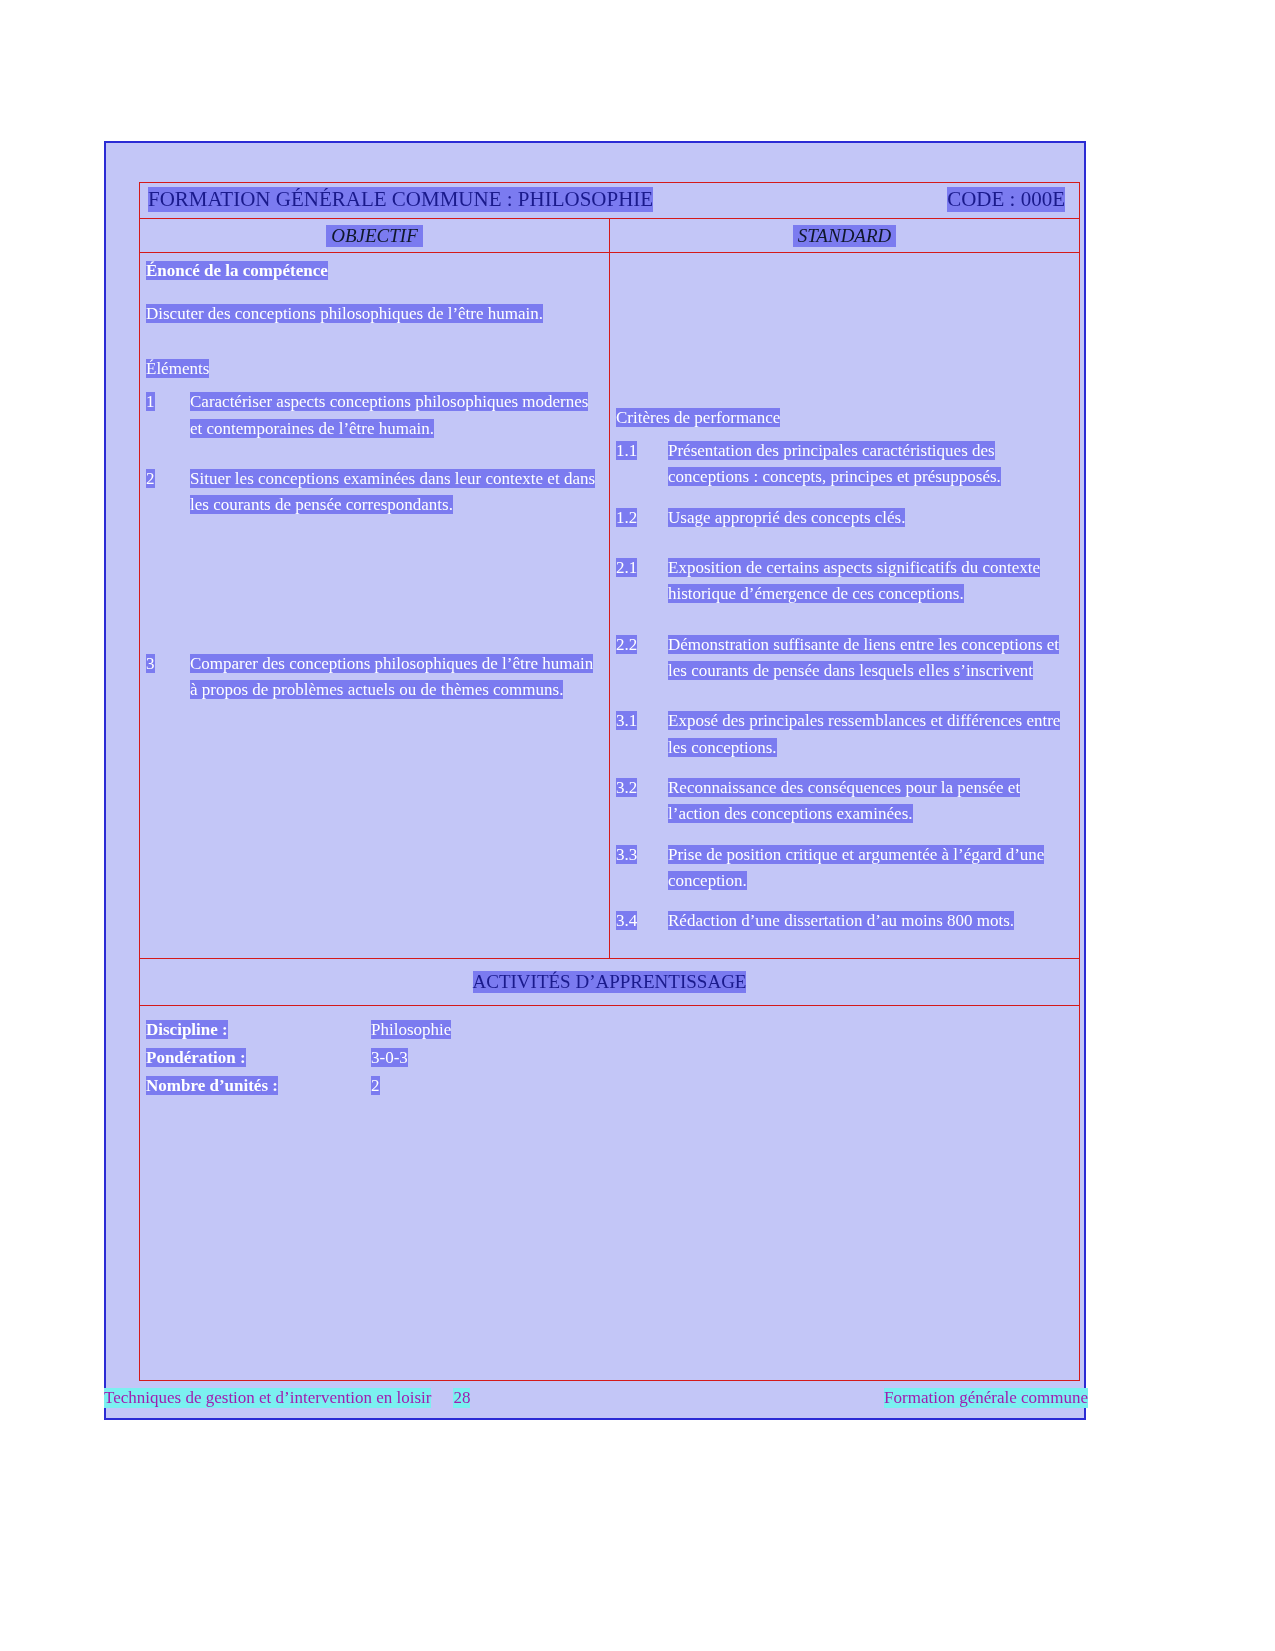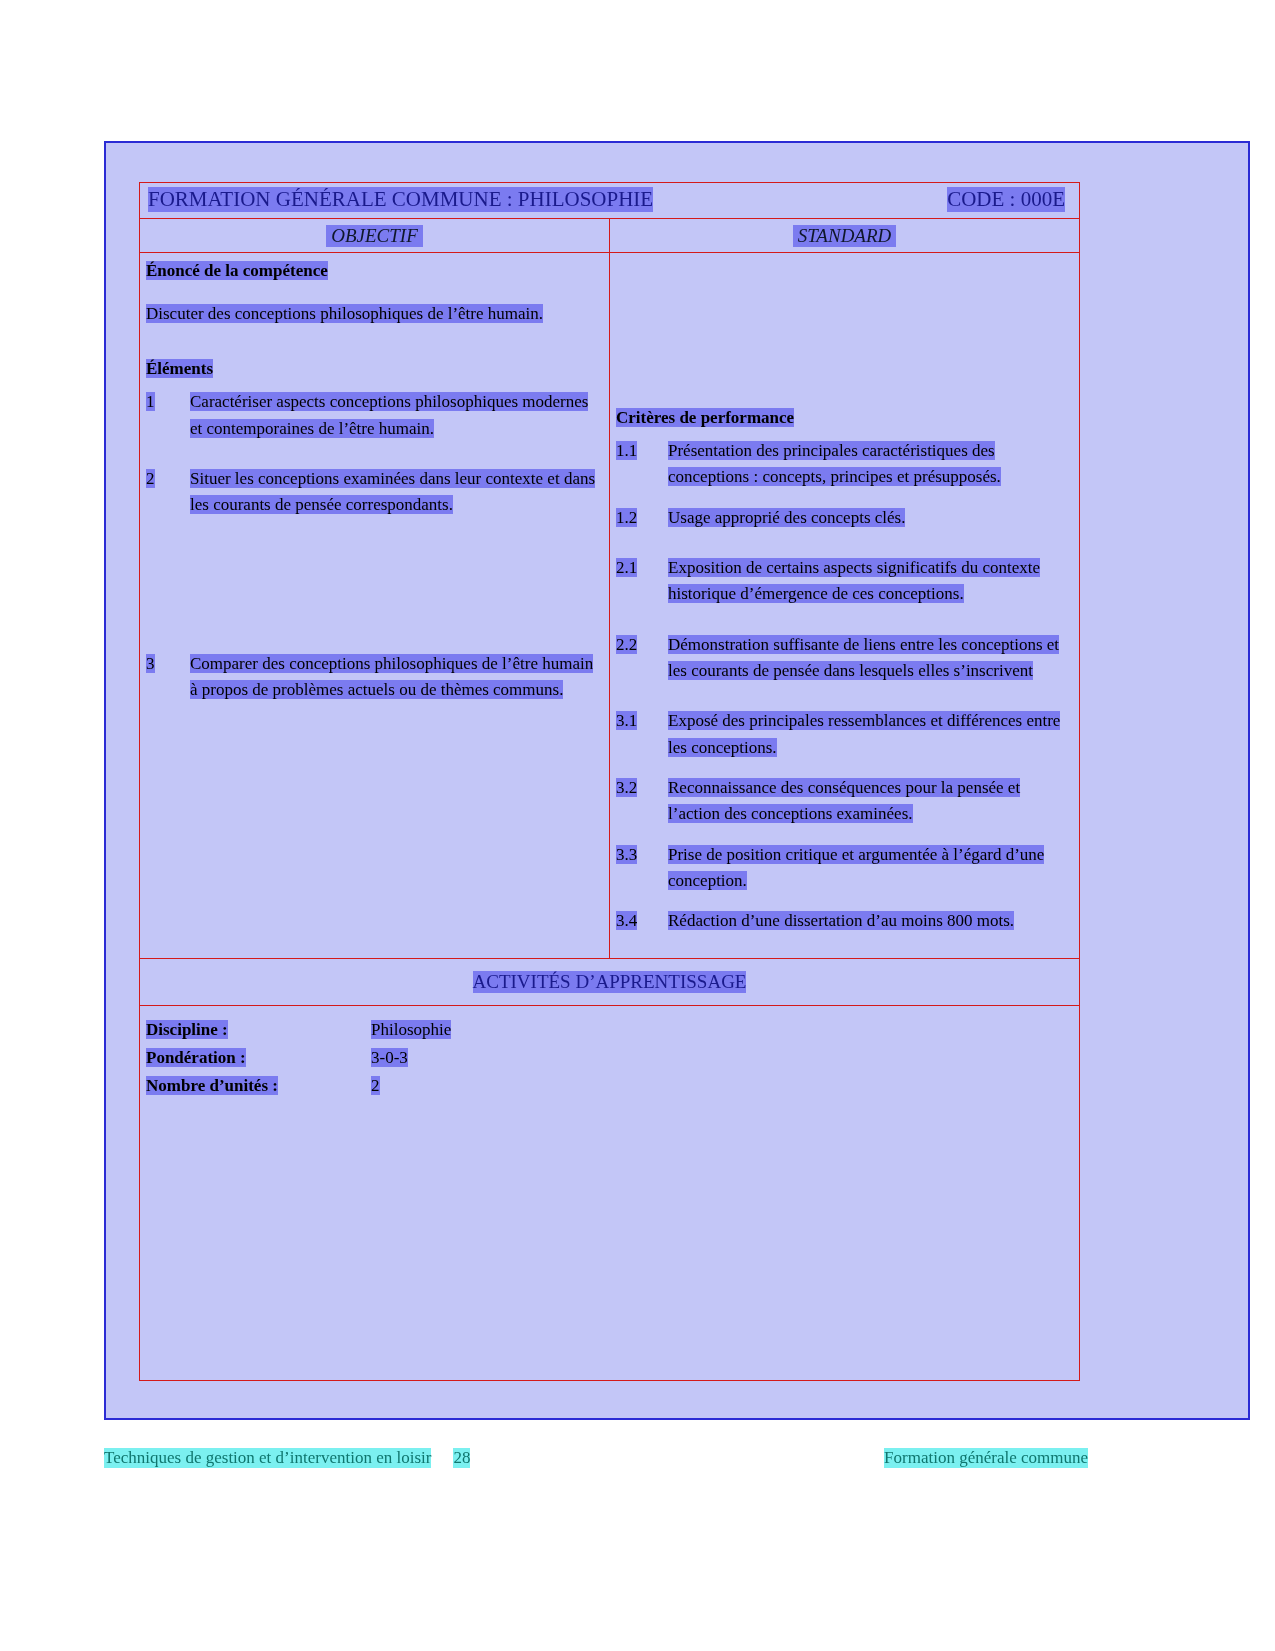--- a/index.html
+++ b/index.html
@@ -13,21 +13,21 @@
     font-family: "Liberation Serif", serif;
     position: relative;
     overflow: hidden;
   }
 
   
   .page-frame {
     position: absolute;
     left: 104px;
     top: 141px;
-    width: 1146px;
+    width: 982px;
     height: 1279px;
     border: 2px solid #2b2bd4;
     background: #c3c6f7;
     box-sizing: border-box;
   }
 
   
   .doc-table {
     position: absolute;
     left: 33px;
@@ -97,39 +97,39 @@
     padding: 8px 8px 0 6px;
   }
   .col-right {
     flex: 1;
     box-sizing: border-box;
     padding: 8px 8px 0 6px;
   }
 
   .hl {
     background: #7b7bf0;
-    color: #000000;
+    color: #ffffff;
   }
 
   .bold-lead {
     font-weight: bold;
     font-size: 17px;
     margin-bottom: 2px;
   }
   .para {
     font-size: 17px;
     line-height: 1.55;
     margin: 0 0 4px 0;
   }
   .spacer-lg { height: 28px; }
   .spacer-md { height: 18px; }
   .spacer-sm { height: 10px; }
 
   .elements-head {
-    font-weight: bold;
+    font-weight: normal;
     font-size: 17px;
     margin-bottom: 10px;
   }
 
   .item {
     display: flex;
     font-size: 17px;
     line-height: 1.55;
     margin-bottom: 14px;
   }
@@ -174,26 +174,26 @@
     font-weight: bold;
     width: 178px;
     flex: 0 0 178px;
   }
   .info-value { flex: 1; padding-left: 47px; }
 
   
   .page-footer {
     position: absolute;
     left: 104px;
-    top: 1448px;
+    top: 1388px;
     width: 1010px;
     display: flex;
     align-items: baseline;
     font-size: 17px;
-    color: #0f766e;
+    color: #a21caf;
   }
   .footer-left {
     background: #7bf0f0;
     white-space: nowrap;
   }
   .footer-page {
     background: #7bf0f0;
     margin-left: 22px;
     white-space: nowrap;
   }

